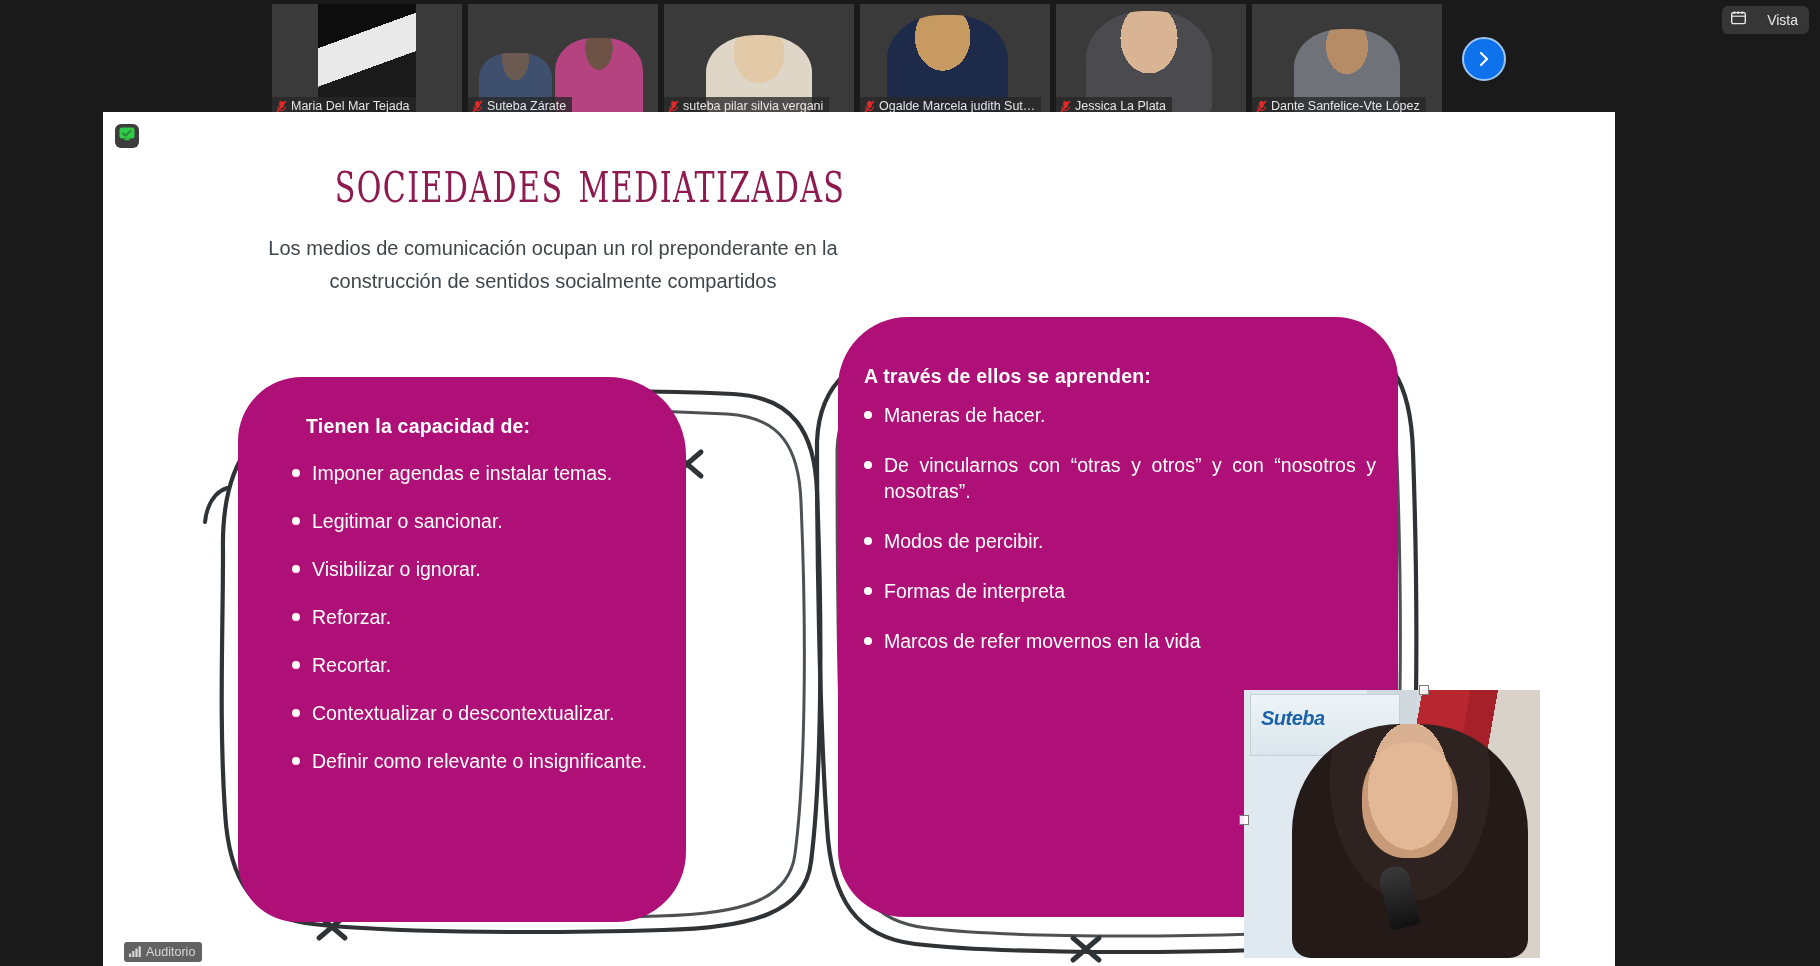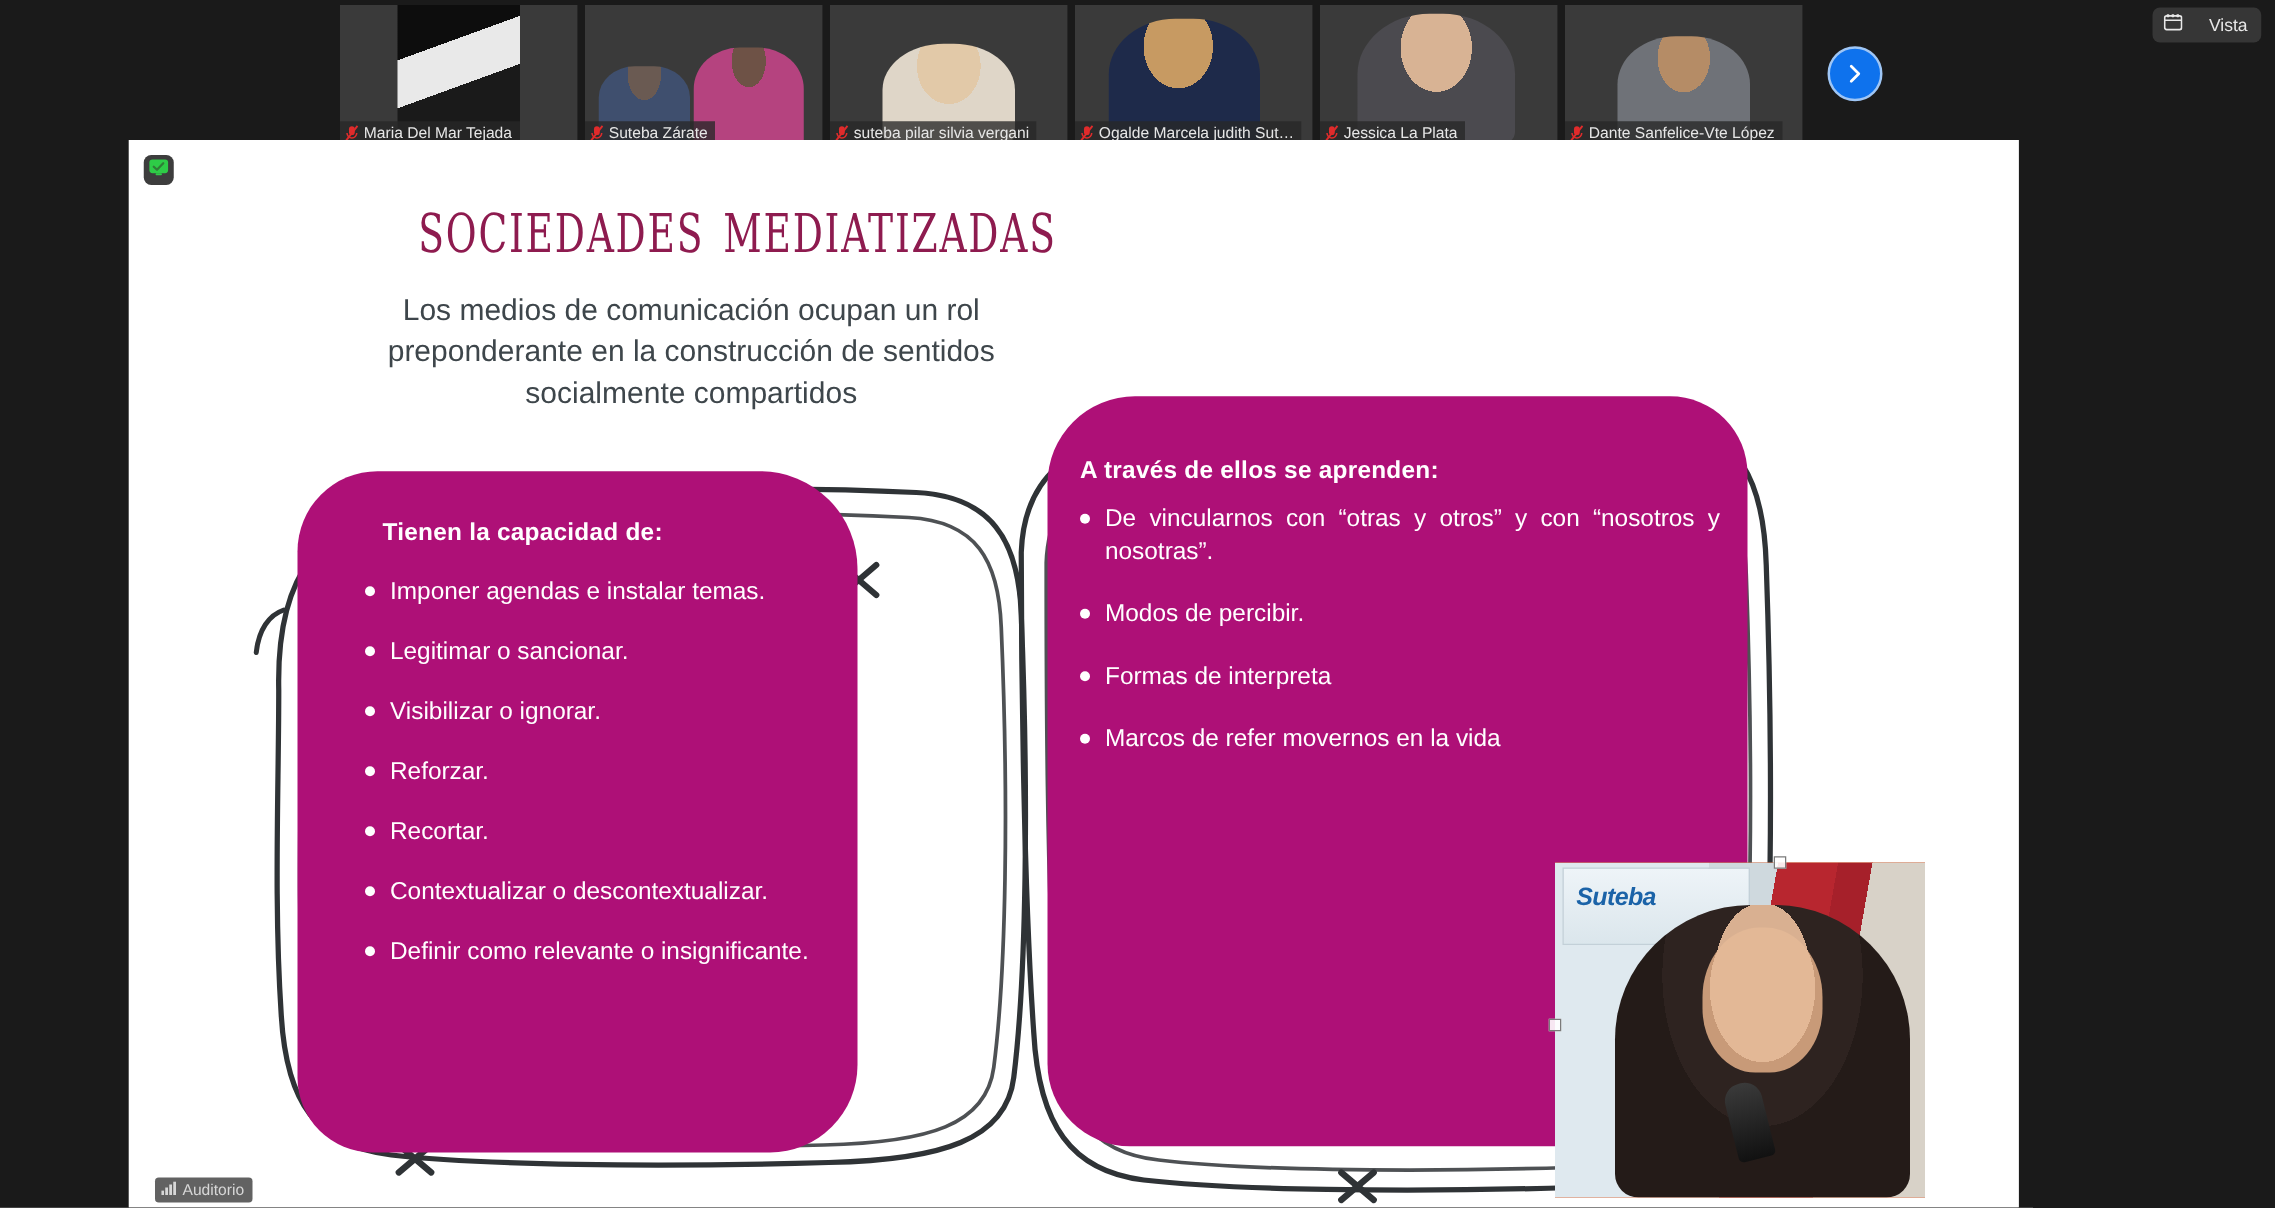--- a/index.html
+++ b/index.html
@@ -151,21 +151,21 @@
     transform-origin: left top;
     font-variant: small-caps;
     text-transform: lowercase;
     white-space: nowrap;
   }
   .slide-subtitle {
     position: absolute; left: 140px; top: 120px;
     width: 620px;
     text-align: center;
     color: #3e464b;
-    font-size: 24px;
+    font-size: 20px;
     line-height: 33px;
     font-weight: 400;
   }
 
   
   .doodle { position: absolute; pointer-events: none; }
 
   
   .pink-box {
     position: absolute;
@@ -455,20 +455,21 @@
             <li>Contextualizar o descontextualizar.</li>
             <li>Definir como relevante o insignificante.</li>
           </ul>
         </div>
       </div>
 
       <div class="pink-box pink-right">
         <div class="right-inner">
           <div class="box-heading jtext">A través de ellos se aprenden:</div>
           <ul class="blist">
+            <li>Maneras de hacer.</li>
             <li>De vincularnos con “otras y otros” y con “nosotros y nosotras”.</li>
             <li>Modos de percibir.</li>
             <li>Formas de interpreta</li>
             <li>Marcos de refer movernos en la vida</li>
           </ul>
         </div>
       </div>
 
     </div>
 

